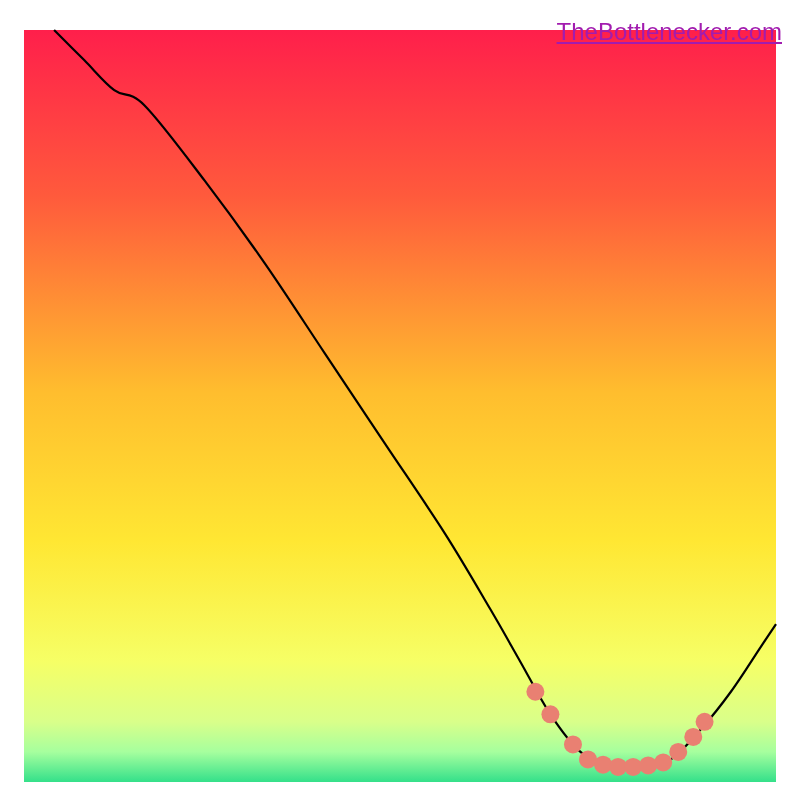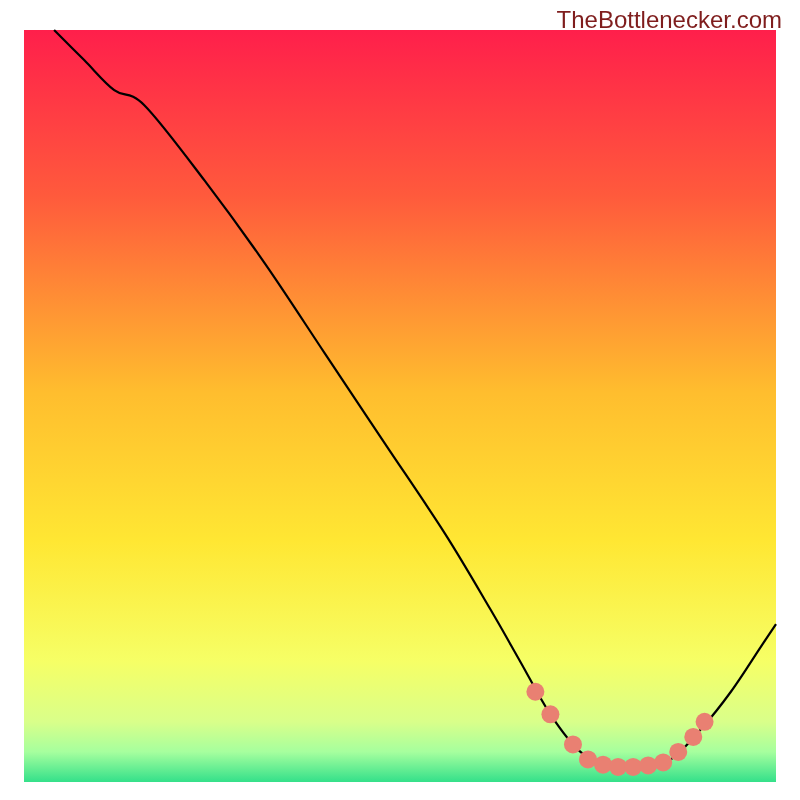--- a/index.html
+++ b/index.html
@@ -11,26 +11,27 @@
     background: #ffffff;
     font-family: Arial, Helvetica, sans-serif;
   }
   .chart-container {
     position: relative;
     width: 800px;
     height: 800px;
   }
   .watermark {
     position: absolute;
-    top: 6px;
+    top: 18px;
     right: 18px;
     font-size: 24px;
-    color: #7f1d1d;
+    color: #a21caf;
     font-weight: 500;
     z-index: 10;
+    text-decoration: underline;
   }
   svg {
     display: block;
   }
 </style>
 </head>
 <body>
 
 <div class="chart-container">
   <div class="watermark">TheBottlenecker.com</div>

